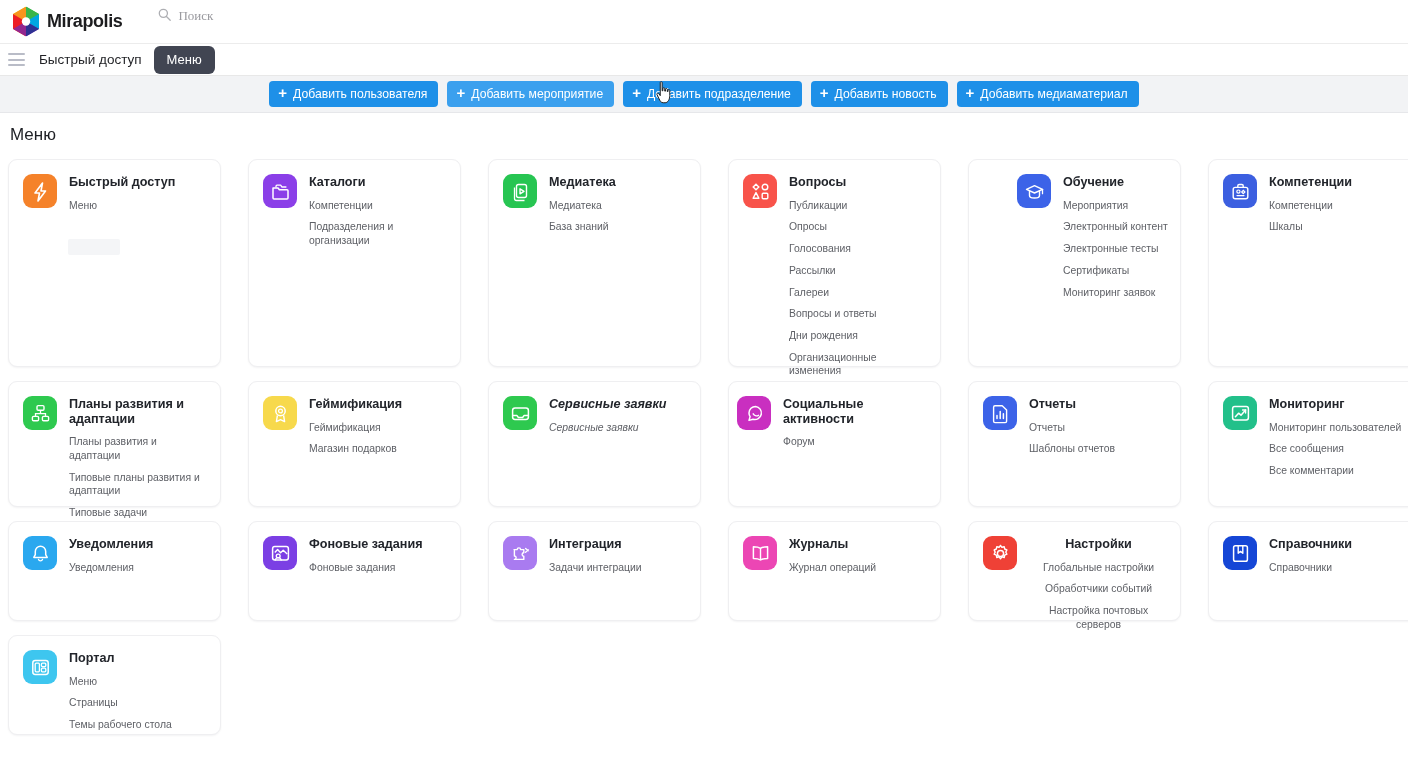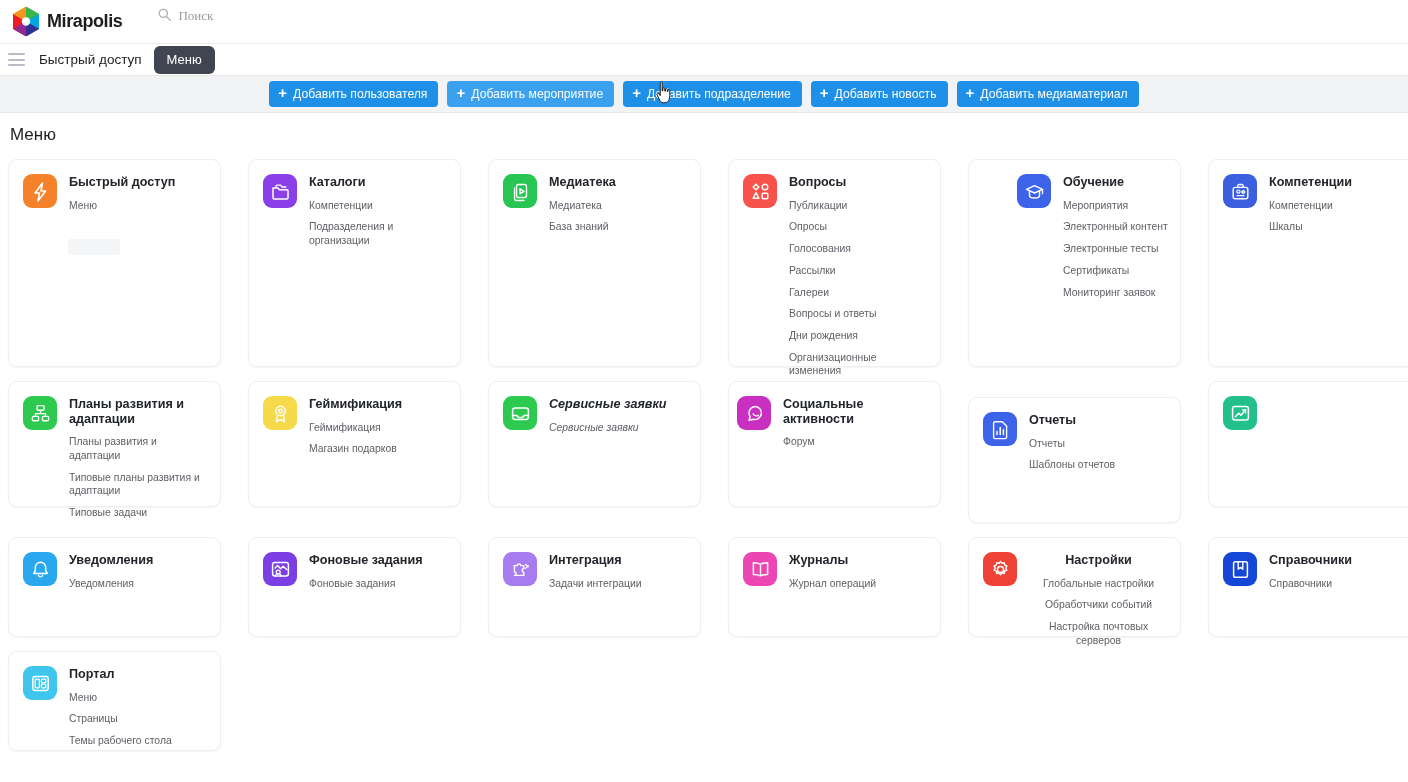--- a/index.html
+++ b/index.html
@@ -348,40 +348,46 @@
             <svg viewBox="0 0 21 21">
               <path d="M11.6 3.4a6.6 6.6 0 00-6.6 6.6c0 1.4.4 2.6 1.1 3.6L5 17.4l4-1.1a6.6 6.6 0 102.6-12.9z" fill="none" stroke="#fff" stroke-width="1.5" stroke-linejoin="round"></path>
               <path d="M9.2 10.8c1 1.8 3.4 2.5 5.3 1.5" fill="none" stroke="#fff" stroke-width="1.4" stroke-linecap="round"></path>
             </svg>
           </div>
           <div class="card-body">
             <div class="card-title">Социальные активности</div>
             <div class="card-link">Форум</div>
           </div>
         </div>
-        <div class="card" style="height: 126px; margin-top: 16px;">
+        <div class="card" style="height: 126px;">
           <div class="card-ico" style="background: rgb(60, 99, 232);">
             <svg viewBox="0 0 21 21">
               <path d="M5 2.8h7.2L16.6 7v11.2a1.4 1.4 0 01-1.4 1.4H5a1.4 1.4 0 01-1.4-1.4V4.2A1.4 1.4 0 015 2.8z" fill="none" stroke="#fff" stroke-width="1.4" stroke-linejoin="round"></path>
               <path d="M7 15.4v-3M10.2 15.4V8.6M13.4 15.4v-4.6" stroke="#fff" stroke-width="1.5" stroke-linecap="round"></path>
             </svg>
           </div>
           <div class="card-body">
             <div class="card-title">Отчеты</div>
             <div class="card-link">Отчеты</div>
             <div class="card-link">Шаблоны отчетов</div>
           </div>
         </div>
         <div class="card" style="height: 126px;">
           <div class="card-ico" style="background: rgb(34, 192, 138);">
             <svg viewBox="0 0 21 21">
               <rect x="2.6" y="3.6" width="15.8" height="13.4" rx="2.2" fill="none" stroke="#fff" stroke-width="1.5"></rect>
               <path d="M5.4 13.8 L8.6 10.2 L11 12.2 L15.6 7" fill="none" stroke="#fff" stroke-width="1.5" stroke-linecap="round" stroke-linejoin="round"></path>
               <path d="M12.6 7h3v3" fill="none" stroke="#fff" stroke-width="1.4" stroke-linecap="round"></path>
             </svg>
+          </div>
+          <div class="card-body">
+            <div class="card-title">Мониторинг</div>
+            <div class="card-link">Мониторинг пользователей</div>
+            <div class="card-link">Все сообщения</div>
+            <div class="card-link">Все комментарии</div>
           </div>
         </div>
         <div class="card" style="height: 100px;">
           <div class="card-ico" style="background: rgb(42, 168, 239);">
             <svg viewBox="0 0 21 21">
               <path d="M10.5 3.2a5.2 5.2 0 00-5.2 5.2v3.2L3.8 14.4h13.4L15.7 11.6V8.4a5.2 5.2 0 00-5.2-5.2z" fill="none" stroke="#fff" stroke-width="1.5" stroke-linejoin="round"></path>
               <path d="M8.5 16.4a2.1 2.1 0 004 0" fill="none" stroke="#fff" stroke-width="1.4" stroke-linecap="round"></path>
             </svg>
           </div>
           <div class="card-body">

